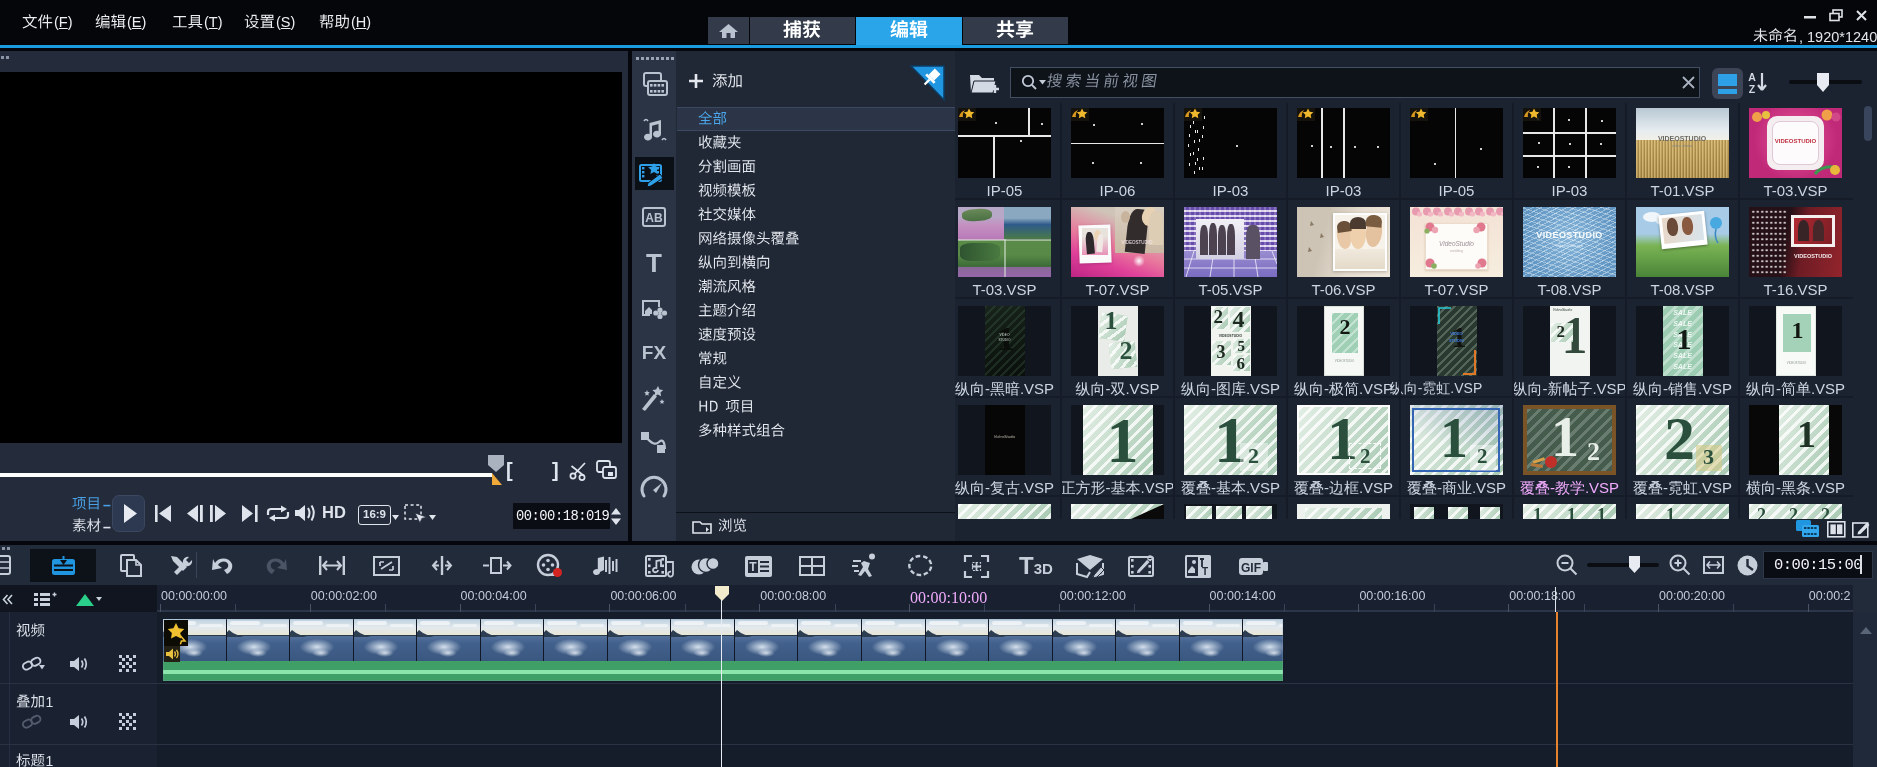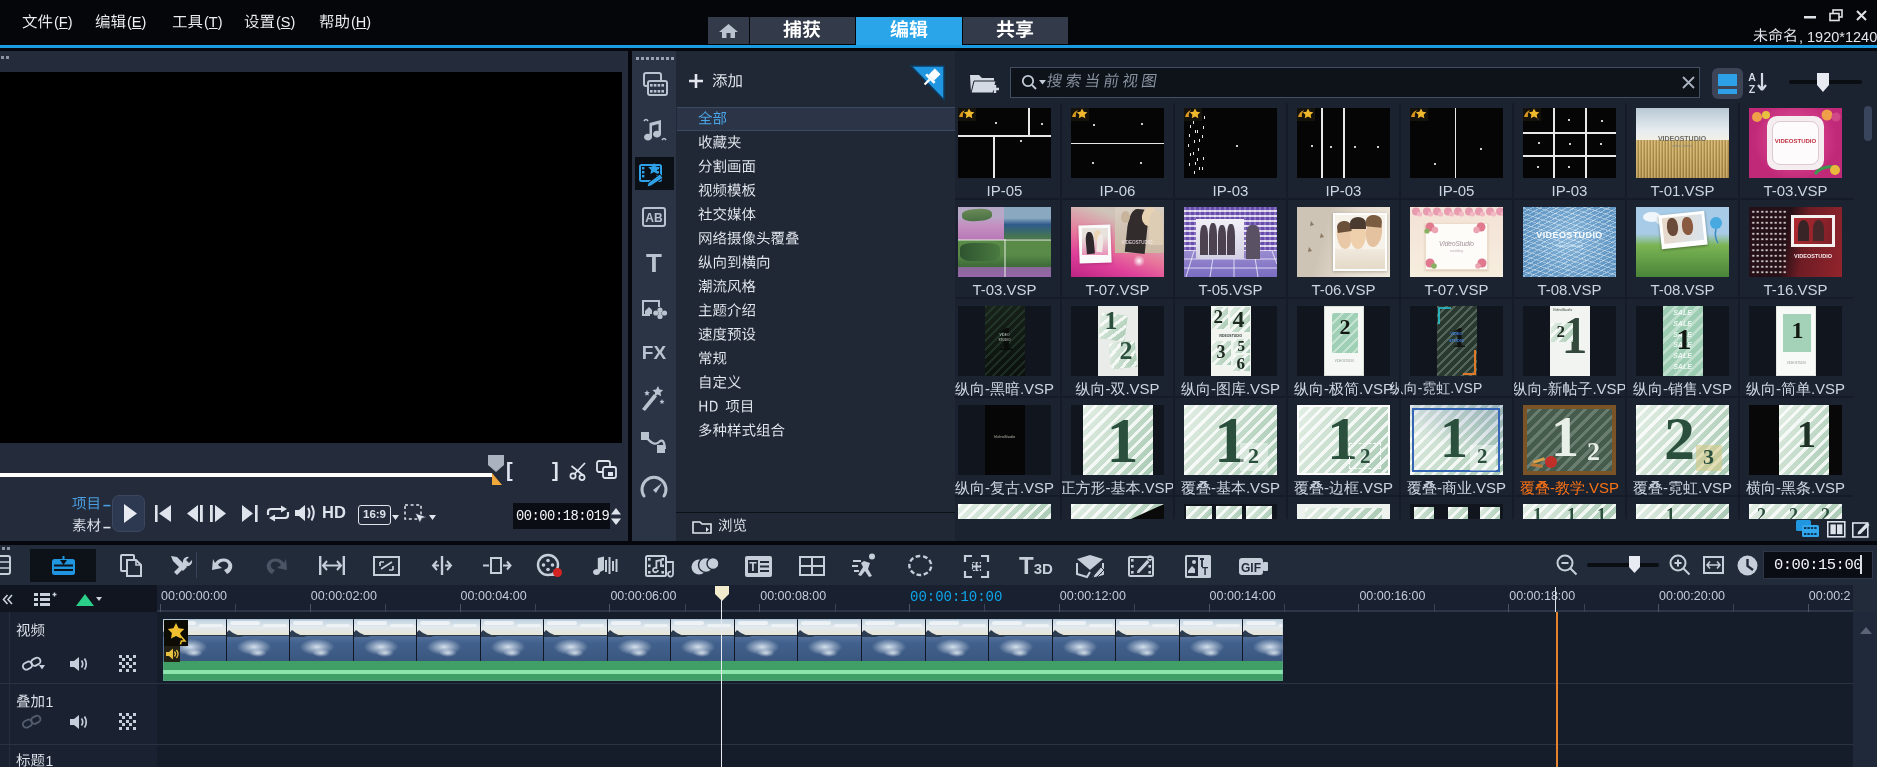--- a/index.html
+++ b/index.html
@@ -851,21 +851,21 @@
       <div style="position:absolute;left:4px;top:4px;width:85px;height:62px;background:#455c4d;background-image:repeating-linear-gradient(135deg,rgba(255,255,255,.2) 0 3px,rgba(255,255,255,0) 3px 8px)">
         <div style="position:absolute;left:24.0px;top:0.0px;font-family:'Liberation Serif',serif;font-size:56.0px;font-weight:700;color:#e8eee8;line-height:1">1</div>
         <div style="position:absolute;left:60.0px;top:30.0px;font-family:'Liberation Serif',serif;font-size:26.0px;font-weight:700;color:#e8eee8;line-height:1">2</div>
         <svg style="position:absolute;left:4.0px;top:44.0px;overflow:visible" width="26.0" height="16.0" viewBox="0 0 26.0 16.0">
           <circle cx="20" cy="9" r="6" fill="#c03028"></circle>
           <rect x="2" y="6" width="12" height="3" fill="#d8a048" transform="rotate(-18 8 8)"></rect>
           <rect x="0" y="11" width="12" height="3" fill="#b87838" transform="rotate(10 6 12)"></rect>
         </svg>
       </div>
     </div>
-    <div style="position:absolute;left:1569.5px;transform:translateX(-50%);top:480.0px;font-family:'Liberation Sans',sans-serif;font-size:15.0px;font-weight:400;color:#f97316;letter-spacing:0;white-space:nowrap;line-height:1">覆叠-教学.VSP</div>
+    <div style="position:absolute;left:1569.5px;transform:translateX(-50%);top:480.0px;font-family:'Liberation Sans',sans-serif;font-size:15.0px;font-weight:400;color:#f0abfc;letter-spacing:0;white-space:nowrap;line-height:1">覆叠-教学.VSP</div>
     <div style="position:absolute;left:1636.0px;top:405.0px;width:93px;height:70px;overflow:hidden">
       <div style="position:absolute;left:0;top:0;width:93px;height:70px;background-image:repeating-linear-gradient(135deg,rgba(255,255,255,.8) 0 3px,rgba(255,255,255,0) 3px 8px),linear-gradient(115deg,#e2eee4,#a9cab4);background-color:#bcd6c2;">
         <div style="position:absolute;left:28.0px;top:2.0px;font-family:'Liberation Serif',serif;font-size:62.0px;font-weight:700;color:#2a4f3c;line-height:1">2</div>
         <div style="position:absolute;left:60px;top:40px;width:26px;height:26px;background:rgba(215,200,130,.55)">
           <div style="position:absolute;left:7.0px;top:1.0px;font-family:'Liberation Serif',serif;font-size:22.0px;font-weight:700;color:#2a4f3c;line-height:1">3</div>
         </div>
       </div>
     </div>
     <div style="position:absolute;left:1682.5px;transform:translateX(-50%);top:480.0px;font-family:'Liberation Sans',sans-serif;font-size:15.0px;font-weight:400;color:#ccd5e2;letter-spacing:0;white-space:nowrap;line-height:1">覆叠-霓虹.VSP</div>
     <div style="position:absolute;left:1749.0px;top:405.0px;width:93px;height:70px;overflow:hidden">
@@ -1141,21 +1141,21 @@
     <div style="position:absolute;left:385.1px;top:604px;width:1px;height:8px;background:#39435a"></div>
     <div style="position:absolute;left:460.6px;top:590.0px;font-family:'Liberation Sans',sans-serif;font-size:12.5px;font-weight:400;color:#c2cbd8;letter-spacing:0;white-space:nowrap;line-height:1">00:00:04:00</div>
     <div style="position:absolute;left:459.6px;top:604px;width:1px;height:8px;background:#4a5468"></div>
     <div style="position:absolute;left:534.9px;top:604px;width:1px;height:8px;background:#39435a"></div>
     <div style="position:absolute;left:610.4px;top:590.0px;font-family:'Liberation Sans',sans-serif;font-size:12.5px;font-weight:400;color:#c2cbd8;letter-spacing:0;white-space:nowrap;line-height:1">00:00:06:00</div>
     <div style="position:absolute;left:609.4px;top:604px;width:1px;height:8px;background:#4a5468"></div>
     <div style="position:absolute;left:684.7px;top:604px;width:1px;height:8px;background:#39435a"></div>
     <div style="position:absolute;left:760.2px;top:590.0px;font-family:'Liberation Sans',sans-serif;font-size:12.5px;font-weight:400;color:#c2cbd8;letter-spacing:0;white-space:nowrap;line-height:1">00:00:08:00</div>
     <div style="position:absolute;left:759.2px;top:604px;width:1px;height:8px;background:#4a5468"></div>
     <div style="position:absolute;left:834.5px;top:604px;width:1px;height:8px;background:#39435a"></div>
-    <div style="position:absolute;left:910.0px;top:590.0px;font-family:Liberation Mono, monospace;font-size:14px;font-weight:400;color:#0ea5e9;letter-spacing:0;white-space:nowrap;line-height:1">00:00:10:00</div>
+    <div style="position:absolute;left:910.0px;top:590.0px;font-family:Liberation Serif, serif;font-size:16px;font-weight:400;color:#f0abfc;letter-spacing:0;white-space:nowrap;line-height:1">00:00:10:00</div>
     <div style="position:absolute;left:909.0px;top:604px;width:1px;height:8px;background:#4a5468"></div>
     <div style="position:absolute;left:984.3px;top:604px;width:1px;height:8px;background:#39435a"></div>
     <div style="position:absolute;left:1059.8px;top:590.0px;font-family:'Liberation Sans',sans-serif;font-size:12.5px;font-weight:400;color:#c2cbd8;letter-spacing:0;white-space:nowrap;line-height:1">00:00:12:00</div>
     <div style="position:absolute;left:1058.8px;top:604px;width:1px;height:8px;background:#4a5468"></div>
     <div style="position:absolute;left:1134.1px;top:604px;width:1px;height:8px;background:#39435a"></div>
     <div style="position:absolute;left:1209.6px;top:590.0px;font-family:'Liberation Sans',sans-serif;font-size:12.5px;font-weight:400;color:#c2cbd8;letter-spacing:0;white-space:nowrap;line-height:1">00:00:14:00</div>
     <div style="position:absolute;left:1208.6px;top:604px;width:1px;height:8px;background:#4a5468"></div>
     <div style="position:absolute;left:1283.9px;top:604px;width:1px;height:8px;background:#39435a"></div>
     <div style="position:absolute;left:1359.4px;top:590.0px;font-family:'Liberation Sans',sans-serif;font-size:12.5px;font-weight:400;color:#c2cbd8;letter-spacing:0;white-space:nowrap;line-height:1">00:00:16:00</div>
     <div style="position:absolute;left:1358.4px;top:604px;width:1px;height:8px;background:#4a5468"></div>

